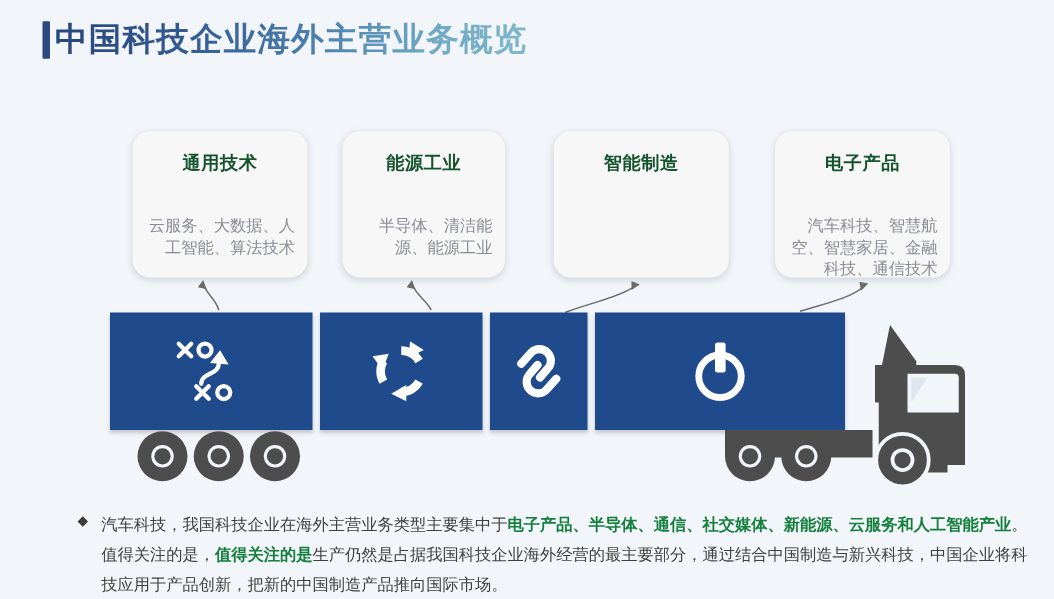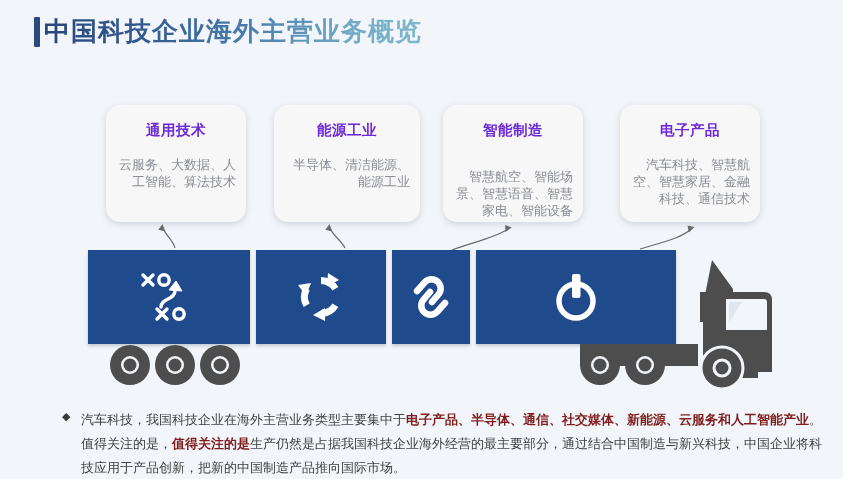--- a/index.html
+++ b/index.html
@@ -48,34 +48,34 @@
     border-radius:14px;
     box-shadow:0 2px 6px rgba(120,130,145,0.28);
     display:flex;
     flex-direction:column;
     align-items:center;
     padding:16px 10px 10px;
   }
   .card-title {
     font-size:14.5px;
     font-weight:bold;
-    color:#6d28d9;
+    color:#14532d;
     letter-spacing:0.5px;
-    margin-bottom:4px;
+    margin-bottom:20px;
     white-space:nowrap;
   }
   .card-body {
     font-size:13px;
     line-height:17px;
     color:#8a8d93;
     text-align:right;
     margin-top:12px;
   }
   #card0 { left:106px; width:140px; }
-  #card1 { left:274px; width:146px; }
+  #card1 { left:274px; width:130px; }
   #card2 { left:443px; width:140px;gap:12px; }
   #card3 { left:620px; width:140px; }
 
   
   .connector-layer {
     position:absolute; left:0; top:0;
     width:843px; height:479px;
     pointer-events:none;
   }
 
@@ -115,21 +115,21 @@
     font-size:11px;
     color:#3b3b3b;
   }
   .footer-text {
     margin-left:19px;
     font-size:13px;
     line-height:24px;
     color:#3f3f3f;
     text-align:justify;
   }
-  .footer-text b { font-weight:bold; color:#7f1d1d; }
+  .footer-text b { font-weight:bold; color:#15803d; }
 </style>
 </head>
 <body>
 
 <div id="slide">
 
   <div class="title-row">
     <span class="title-bar"></span>
     <span class="title-text">中国科技企业海外主营业务概览</span>
   </div>
@@ -149,21 +149,20 @@
   <div class="card" id="card0">
     <div class="card-title">通用技术</div>
     <div class="card-body">云服务、大数据、人工智能、算法技术</div>
   </div>
   <div class="card" id="card1">
     <div class="card-title">能源工业</div>
     <div class="card-body">半导体、清洁能源、能源工业</div>
   </div>
   <div class="card" id="card2">
     <div class="card-title">智能制造</div>
-    <div class="card-body">智慧航空、智能场景、智慧语音、智慧家电、智能设备</div>
   </div>
   <div class="card" id="card3">
     <div class="card-title">电子产品</div>
     <div class="card-body">汽车科技、智慧航空、智慧家居、金融科技、通信技术</div>
   </div>
 
   <div class="cargo" id="cargo0">
     <svg width="64" height="56" viewBox="0 0 64 56">
       <g fill="#ffffff" stroke="#ffffff">
         <path d="M6,6 L16,16 M16,6 L6,16" stroke-width="3.4" stroke-linecap="round" fill="none"></path>

